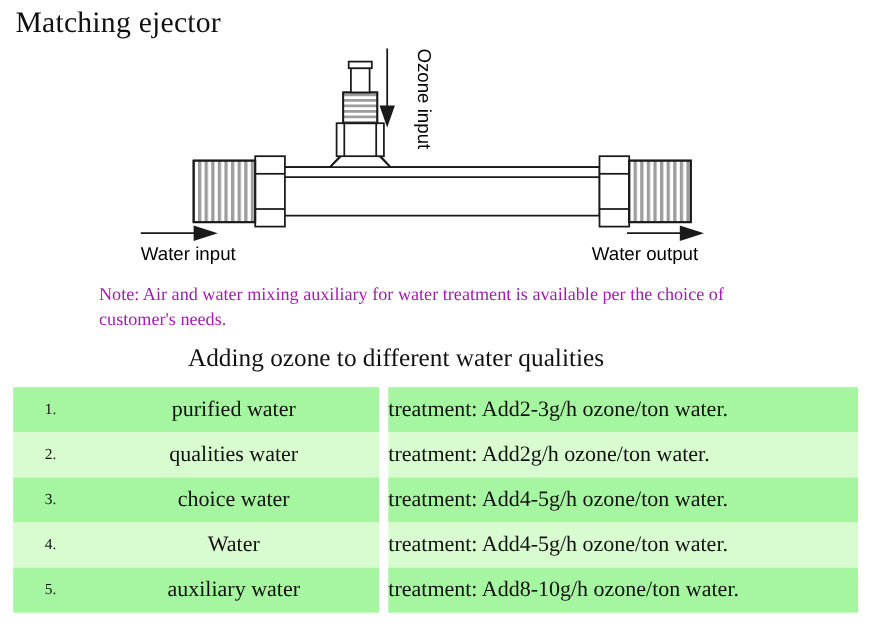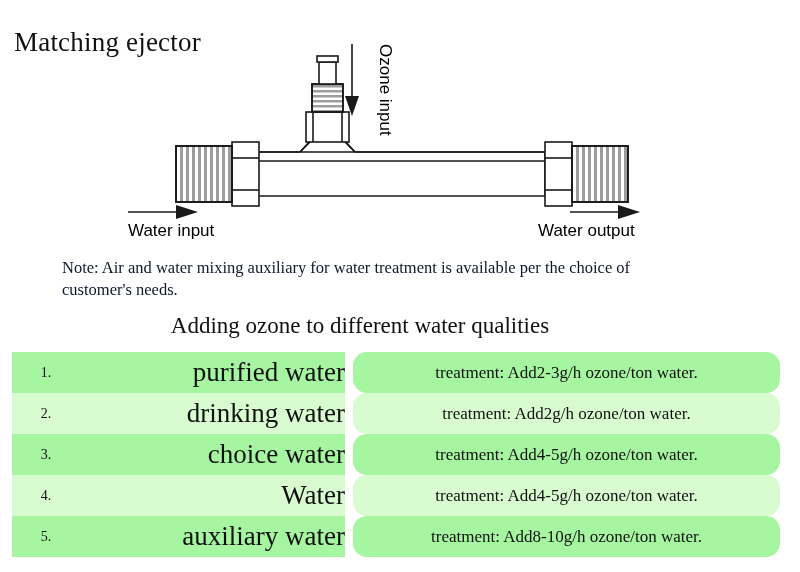--- a/index.html
+++ b/index.html
@@ -14,21 +14,21 @@
     position: relative;
     overflow: hidden;
     font-family: "Liberation Serif", "DejaVu Serif", serif;
     color: #000000;
   }
 
   
   #page-title {
     position: absolute;
     left: 14px;
-    top: 28px;
+    top: 6px;
     font-family: "Liberation Serif", "DejaVu Serif", serif;
     font-size: 27px;
     line-height: 1.1;
     letter-spacing: 0.2px;
     color: #111111;
     white-space: nowrap;
   }
 
   
   #diagram {
@@ -42,27 +42,27 @@
 
   .dgm-label {
     font-family: "Liberation Sans", "DejaVu Sans", sans-serif;
     font-size: 17px;
     fill: #000000;
   }
 
   
   #note {
     position: absolute;
-    left: 62px;
+    left: 90px;
     top: 257px;
     width: 610px;
     font-family: "Liberation Serif", "DejaVu Serif", serif;
     font-size: 16.5px;
     line-height: 1.33;
-    color: #0f172a;
+    color: #a21caf;
   }
 
   
   #table-heading {
     position: absolute;
     left: 0;
     top: 313px;
     width: 720px;
     text-align: center;
     font-family: "Liberation Serif", "DejaVu Serif", serif;
@@ -86,31 +86,29 @@
     font-family: "Liberation Serif", "DejaVu Serif", serif;
     color: #111111;
   }
   td.c-idx {
     width: 68px;
     text-align: center;
     font-size: 14px;
   }
   td.c-name {
     width: 265px;
-    text-align: right;
-    font-size: 27px;
+    text-align: center;
+    font-size: 20px;
   }
   td.c-gap {
     width: 8px;
     background: #ffffff !important;
   }
   td.c-treat {
-    text-align: center;
-    font-size: 17px;
-    border-radius: 14px;
+    font-size: 20px;
   }
   tr.row-dark td { background: #a6f5a0; }
   tr.row-light td { background: #d9fbd0; }
 </style>
 </head>
 <body>
 
 <div id="page-title">Matching ejector</div>
 
 <div id="diagram">
@@ -211,21 +209,21 @@
 <table id="quality-table">
   <tbody>
       <tr class="row-dark">
         <td class="c-idx">1.</td>
         <td class="c-name">purified water</td>
         <td class="c-gap"></td>
         <td class="c-treat">treatment: Add2-3g/h ozone/ton water.</td>
       </tr>
       <tr class="row-light">
         <td class="c-idx">2.</td>
-        <td class="c-name">drinking water</td>
+        <td class="c-name">qualities water</td>
         <td class="c-gap"></td>
         <td class="c-treat">treatment: Add2g/h ozone/ton water.</td>
       </tr>
       <tr class="row-dark">
         <td class="c-idx">3.</td>
         <td class="c-name">choice water</td>
         <td class="c-gap"></td>
         <td class="c-treat">treatment: Add4-5g/h ozone/ton water.</td>
       </tr>
       <tr class="row-light">

